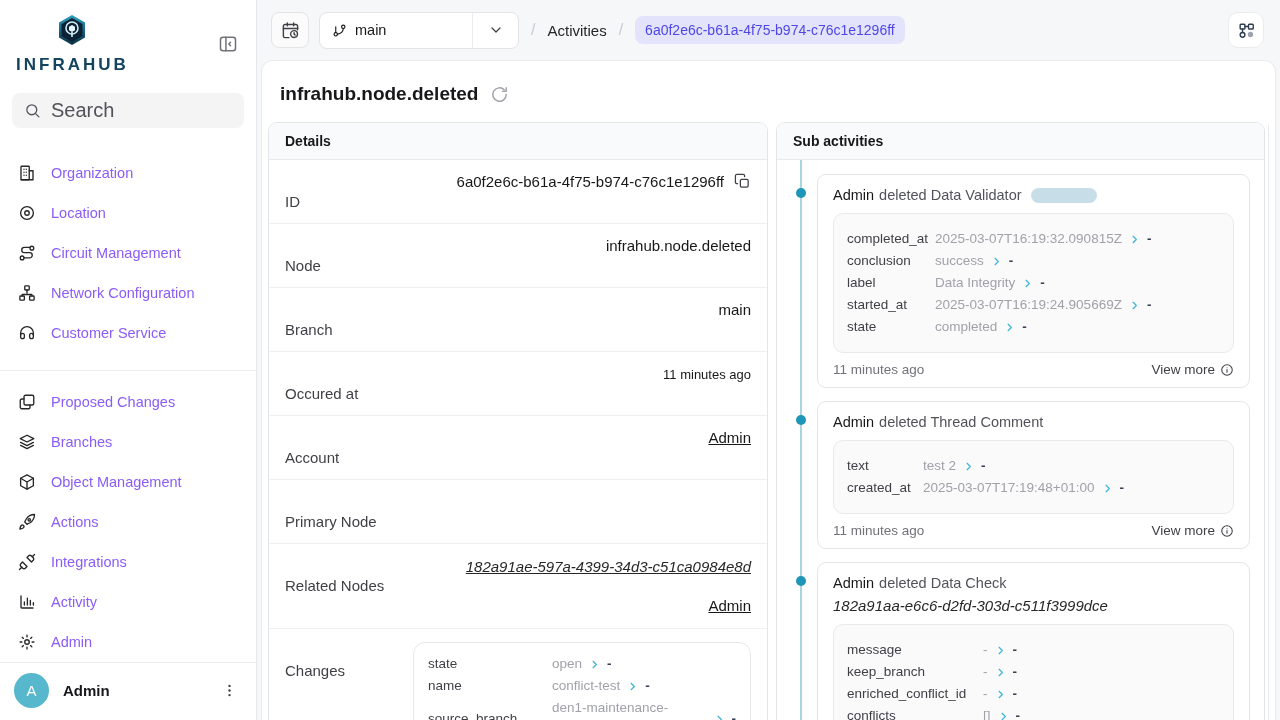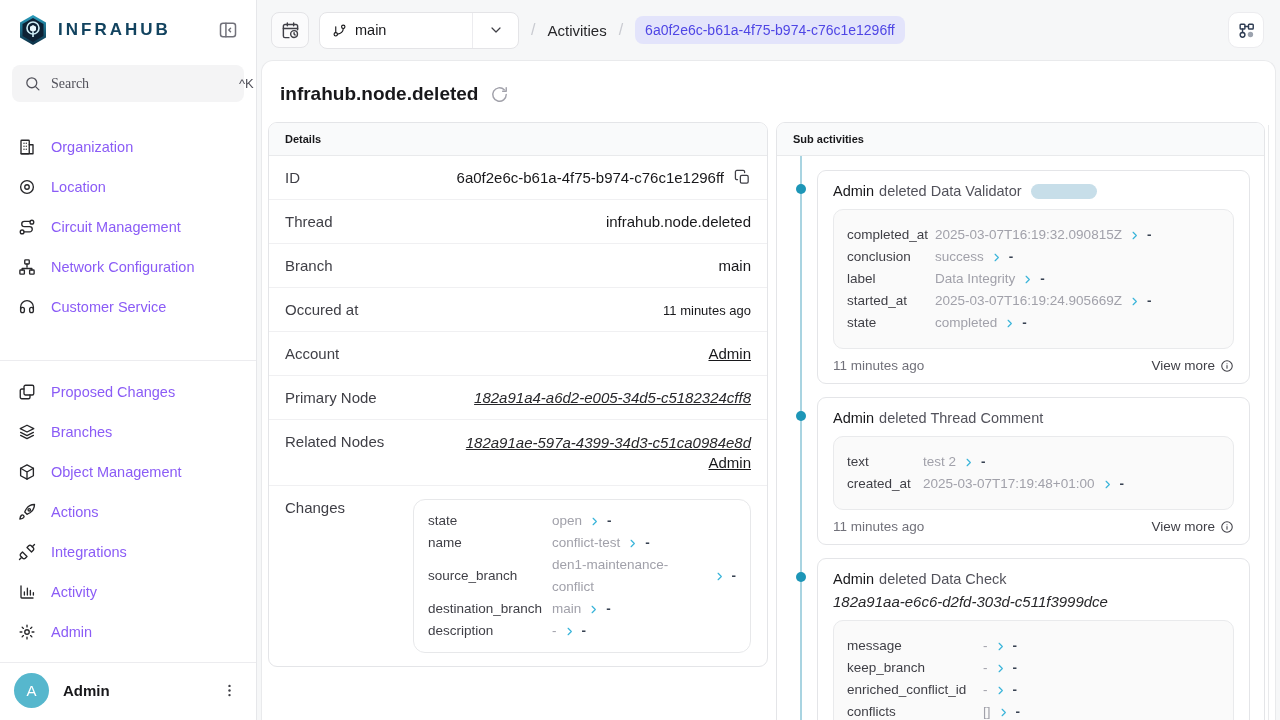--- a/index.html
+++ b/index.html
@@ -7,25 +7,25 @@
   body {
     font-family:"Liberation Sans","DejaVu Sans",sans-serif;
     background:#f6f7f8; color:#18181b; display:flex;
     -webkit-font-smoothing:antialiased;
   }
   .ic { stroke:currentColor; fill:none; stroke-width:1.8; stroke-linecap:round; stroke-linejoin:round; flex:none; }
 
   
   .sidebar { width:257px; height:720px; background:#fff; border-right:1px solid #e6e7ea; display:flex; flex-direction:column; flex:none; }
   .logo-row { display:flex; align-items:center; padding:13px 14px 8px 16px; }
-  .brand { display:flex; align-items:center; gap:8px; }
+  .brand { display:flex; align-items:center; gap:8px;flex-direction:column; }
   .brand-name { font-size:17px; font-weight:700; letter-spacing:3px; color:#12435f; }
   .collapse-btn { margin-left:auto; width:28px; height:28px; border:none; background:transparent; color:#71717a; display:flex; align-items:center; justify-content:center; border-radius:6px; cursor:pointer; }
   .search-box { margin:10px 12px 0 12px; height:37px; background:#f4f4f5; border-radius:8px; display:flex; align-items:center; gap:10px; padding:0 12px; color:#52525b; }
-  .search-box input { border:none; background:transparent; outline:none; font-size:14px; color:#3f3f46; flex:1; font-family:Liberation Serif, serif; }
+  .search-box input { border:none; background:transparent; outline:none; font-size:20px; color:#3f3f46; flex:1; font-family:Liberation Sans, sans-serif; }
   .search-box input::placeholder { color:#52525b; }
   .kbd-hint { font-size:13px; color:#52525b; }
   .nav-group1 { margin-top:25px; height:230px; overflow:hidden; }
   .nav-divider { border:none; border-top:1px solid #ececef; margin:3px 0 0 0; }
   .nav-group2 { margin-top:11px; }
   .nav-item { height:40px; display:flex; align-items:center; gap:15px; padding:0 18px; font-size:14.5px; color:#8b5cf6; cursor:pointer; }
   .nav-item .ic { width:18px; height:18px; color:#27272a; }
   .sidebar-bottom { margin-top:auto; border-top:1px solid #ececef; padding:10px 14px 12px 14px; display:flex; align-items:center; gap:14px; }
   .avatar { width:35px; height:35px; border-radius:50%; background:#56b7cd; color:#fff; font-size:15px; display:flex; align-items:center; justify-content:center; }
   .user-name { font-size:15px; font-weight:700; color:#18181b; }
@@ -45,34 +45,34 @@
   .app-btn { width:36px; height:36px; border:1px solid #ececef; background:#fff; border-radius:10px; display:flex; align-items:center; justify-content:center; color:#2f3d53; cursor:pointer; }
 
   .content-panel { flex:1; background:#fff; margin:0 4px; border:1px solid #e9eaec; border-bottom:none; border-radius:12px 12px 0 0; position:relative; overflow:hidden; }
   .scroll-strip { position:absolute; top:64px; right:0; bottom:0; width:7px; background:#fff; border-left:1px solid #e9eaec; }
   .title-row { display:flex; align-items:center; gap:12px; padding:22px 18px 17px 18px; }
   .page-title { font-size:19px; font-weight:700; color:#18181b; }
   .refresh-btn { border:none; background:transparent; color:#a1a1aa; cursor:pointer; display:flex; }
 
   .cards-row { display:flex; gap:8px; padding:0 10px 0 6px; align-items:flex-start; }
   .card { border:1px solid #e4e5e8; border-radius:9px; background:#fff; overflow:hidden; }
-  .card-header { background:#f9fafb; border-bottom:1px solid #e9eaec; padding:10px 16px; font-size:11px; font-weight:700; color:#18181b; }
+  .card-header { background:#f9fafb; border-bottom:1px solid #e9eaec; padding:10px 16px; font-size:14px; font-weight:700; color:#18181b; }
 
   
   .details-card { width:500px; flex:none; }
   .drow { display:flex; align-items:flex-start; padding:13px 16px; border-bottom:1px solid #f0f0f2; font-size:15px; }
   .drow:last-child { border-bottom:none; }
-  .dlabel { color:#3f3f46; }
+  .dlabel { color:#3f3f46;margin-top:20px; }
   .dval { margin-left:auto; color:#18181b; text-align:right; }
   .dval-small { font-size:13px; margin-top:2px; }
   .dval-wrap { margin-left:auto; display:flex; align-items:center; gap:10px; }
   .copy-btn { border:none; background:transparent; color:#3f3f46; cursor:pointer; display:flex; }
   a.link-name { color:#18181b; font-weight:500; text-decoration:underline; cursor:pointer; }
   a.link-uuid { color:#27272a; font-style:italic; text-decoration:underline; cursor:pointer; }
-  .related-list { margin-left:auto; display:flex; flex-direction:column; align-items:flex-end; gap:1px; line-height:19px; }
+  .related-list { margin-left:auto; display:flex; flex-direction:column; align-items:flex-end; gap:20px; line-height:19px; }
 
   .kv-box { margin-left:auto; width:338px; border:1px solid #e7e8ea; border-radius:12px; padding:10px 14px; }
   .kv { display:flex; align-items:center; line-height:22px; font-size:13.5px; }
   .kv .kvk { color:#3f3f46; flex:none; }
   .kv .kvfrom { color:#a1a1aa; }
   .kv .kvchev { width:11px; height:11px; color:#3bb5da; stroke-width:2.6; margin:0 7px; }
   .kv .kvto { color:#374151; font-weight:700; }
   .changes-keys .kvk { width:124px; }
 
   
@@ -317,42 +317,41 @@
             <button class="copy-btn">
               <svg class="ic" width="17" height="17" viewBox="0 0 24 24">
                 <rect x="9" y="9" width="11" height="11" rx="2"></rect>
                   <path d="M5 15H4a2 2 0 0 1-2-2V4a2 2 0 0 1 2-2h9a2 2 0 0 1 2 2v1"></path>
               </svg>
             </button>
           </span>
         </div>
 
         <div class="drow">
-          <span class="dlabel">Thread</span>
+          <span class="dlabel">Node</span>
           <span class="dval">infrahub.node.deleted</span>
         </div>
 
         <div class="drow">
           <span class="dlabel">Branch</span>
           <span class="dval">main</span>
         </div>
 
         <div class="drow">
           <span class="dlabel">Occured at</span>
           <span class="dval dval-small">11 minutes ago</span>
         </div>
 
         <div class="drow">
           <span class="dlabel">Account</span>
           <span class="dval"><a class="link-name">Admin</a></span>
         </div>
 
         <div class="drow">
           <span class="dlabel">Primary Node</span>
-          <span class="dval"><a class="link-uuid">182a91a4-a6d2-e005-34d5-c5182324cff8</a></span>
         </div>
 
         <div class="drow">
           <span class="dlabel">Related Nodes</span>
           <span class="related-list">
             <a class="link-uuid">182a91ae-597a-4399-34d3-c51ca0984e8d</a>
             <a class="link-name">Admin</a>
           </span>
         </div>
 

